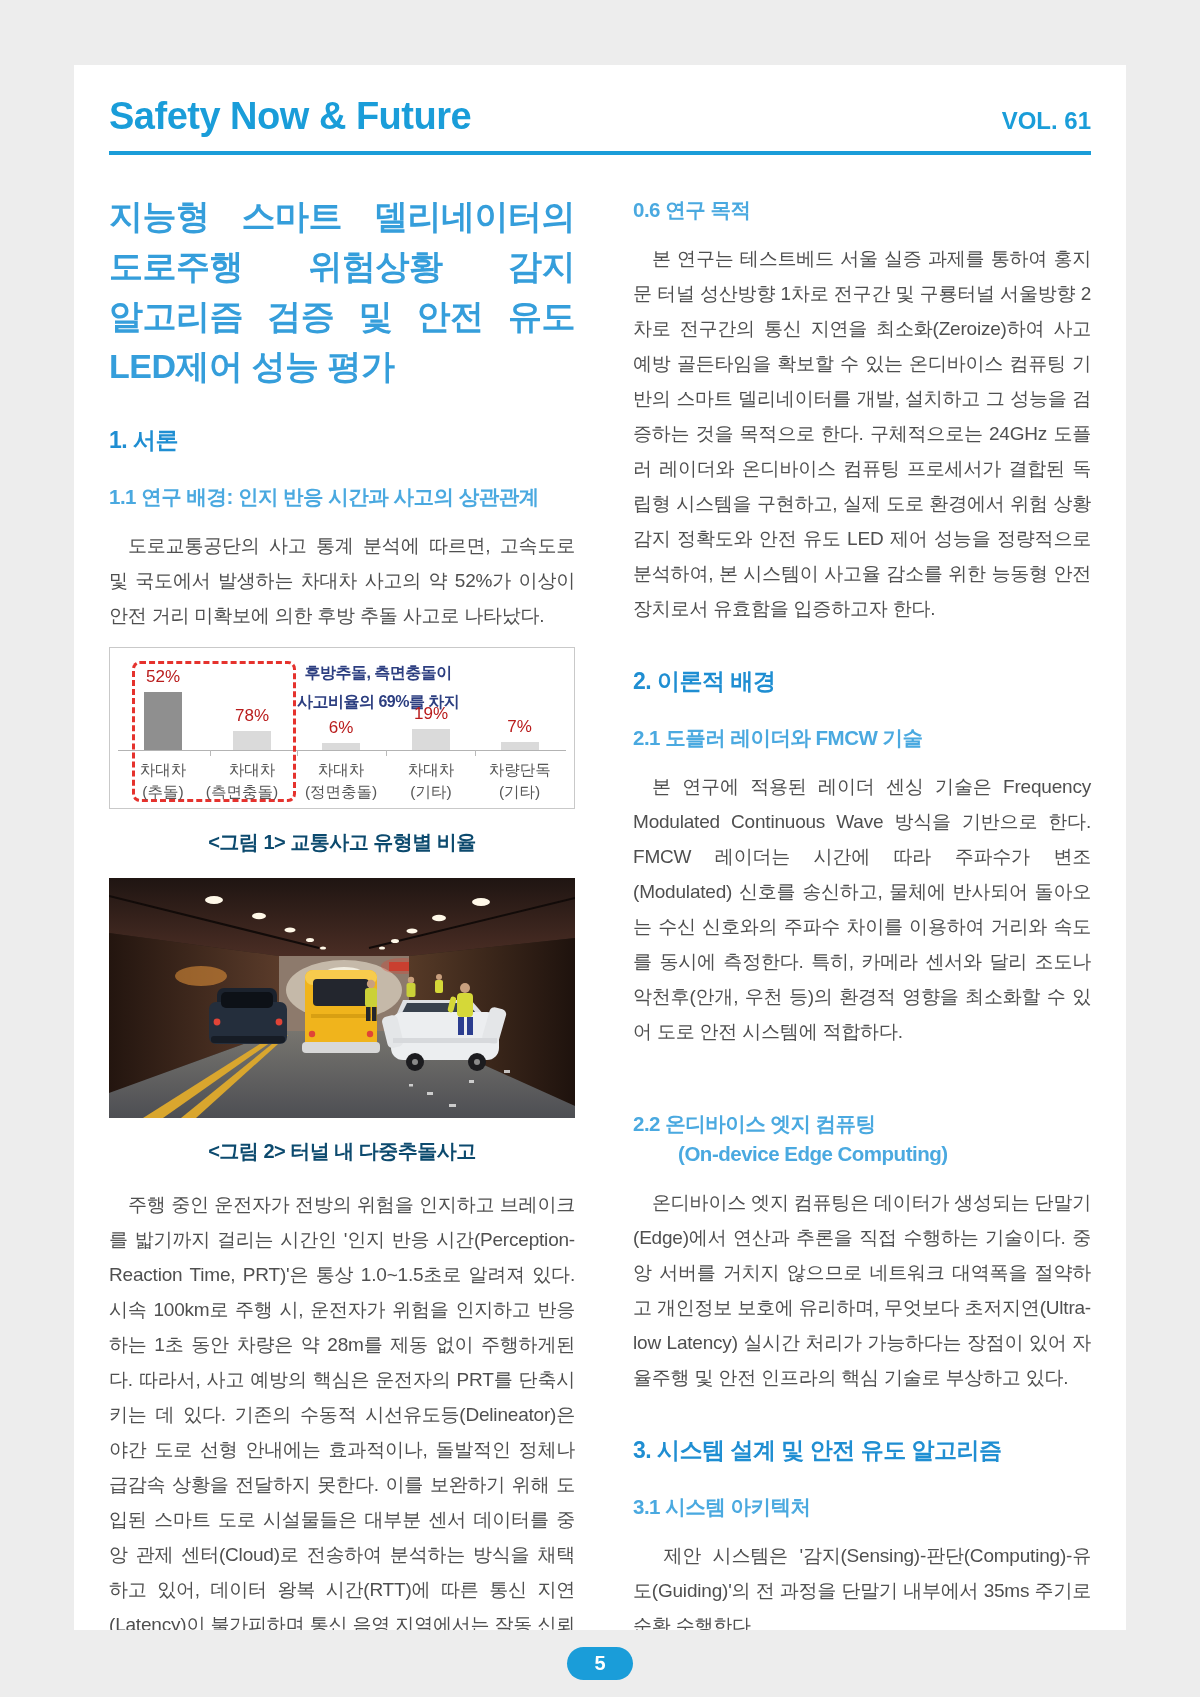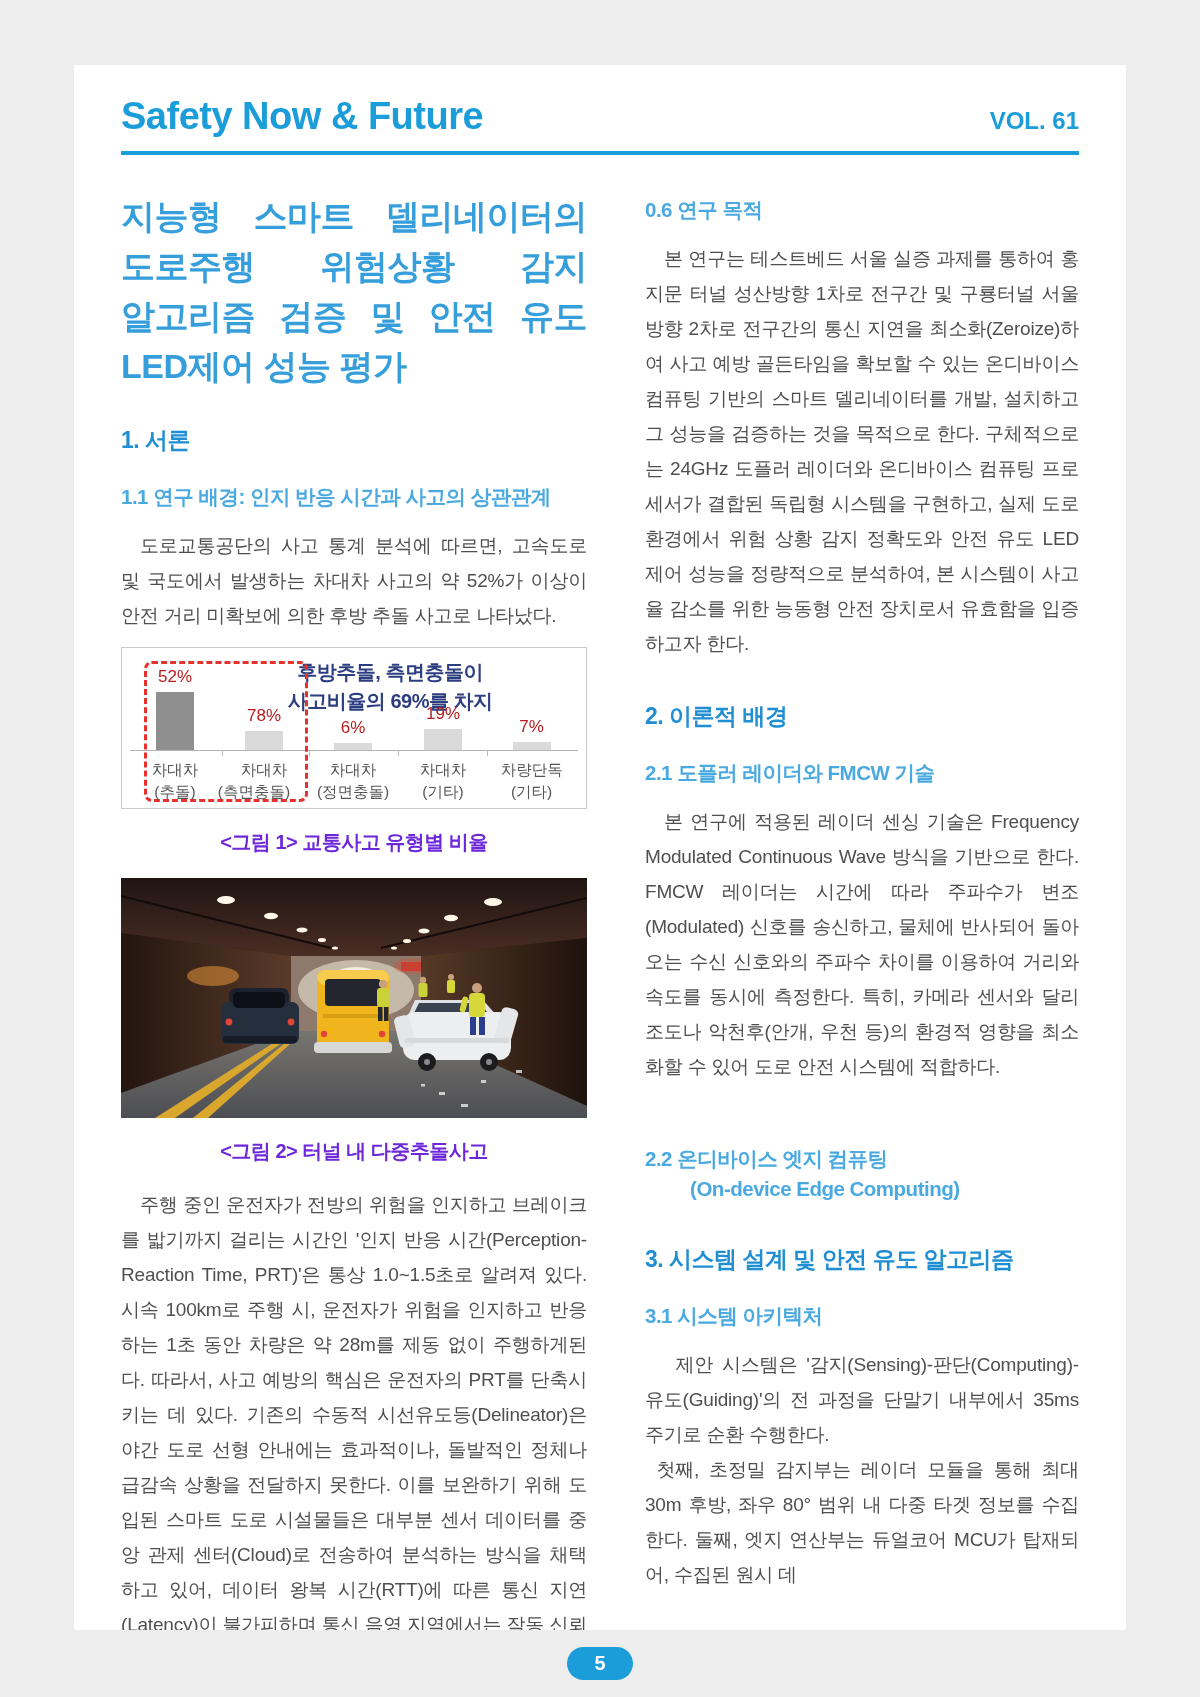--- a/index.html
+++ b/index.html
@@ -3,21 +3,21 @@
 <meta charset="utf-8">
 <style>
   html,body{margin:0;padding:0;}
   body{
     width:1200px;height:1697px;position:relative;overflow:hidden;
     background:#ededed;
     font-family:"Liberation Sans","DejaVu Sans",sans-serif;
   }
   .page-card{
     position:absolute;left:74px;top:65px;width:1052px;height:1565px;
-    background:#ffffff;box-sizing:border-box;padding:0 47px;overflow:hidden;
+    background:#ffffff;box-sizing:border-box;padding:0 35px;overflow:hidden;
   }
   
   .hdr{display:flex;justify-content:space-between;align-items:flex-end;margin-top:30px;}
   .hdr-title{color:#1a9dd9;font-size:38px;font-weight:bold;letter-spacing:-0.5px;}
   .hdr-vol{color:#1a9dd9;font-size:24px;font-weight:bold;padding-bottom:3px;}
   .hdr-rule{height:4px;background:#1a9dd9;margin-top:13px;}
   
   .cols{display:flex;gap:58px;margin-top:24px;}
   .col{width:466px;box-sizing:border-box;}
   
@@ -39,24 +39,24 @@
     border:1px solid #c9c9c9;background:#fff;height:160px;position:relative;
     margin-top:14px;overflow:visible;
   }
   .chart-canvas{position:absolute;left:6px;right:6px;top:0;bottom:0;}
   .chart-axis{position:absolute;left:2px;right:2px;top:102px;height:1px;background:#b3b3b3;}
   .chart-tick{position:absolute;top:102px;width:1px;height:6px;background:#b9b9b9;}
   .chart-bar{position:absolute;width:38px;}
   .chart-pct{position:absolute;width:70px;text-align:center;color:#b91c1c;font-size:17px;}
   .chart-cat{position:absolute;width:110px;text-align:center;color:#565656;font-size:15.5px;line-height:22px;}
   .chart-anno{position:absolute;left:33%;width:50%;top:10px;text-align:center;
-    font-size:20px;font-weight:bold;line-height:29px;letter-spacing:-0.5px;}
+    font-size:16px;font-weight:bold;line-height:29px;letter-spacing:-0.5px;}
   .chart-highlight{position:absolute;left:3.6%;top:13px;width:35%;height:135px;
     border:3px dashed #e5322d;border-radius:8px;}
-  .fig-caption{color:#6d28d9;font-size:20px;font-weight:bold;text-align:center;
+  .fig-caption{color:#0c4a6e;font-size:20px;font-weight:bold;text-align:center;
     margin:20px 0 22px 0;letter-spacing:-0.5px;}
   .photo{display:block;margin-top:4px;}
   
   .page-pill{
     position:absolute;left:50%;transform:translateX(-50%);top:1647px;
     width:66px;height:33px;border-radius:17px;background:#1a9dd9;color:#fff;
     font-size:20px;font-weight:bold;display:flex;align-items:center;justify-content:center;
   }
 </style>
 </head>
@@ -240,20 +240,21 @@
       <p class="para">본 연구는 테스트베드 서울 실증 과제를 통하여 홍지문 터널 성산방향 1차로 전구간 및 구룡터널 서울방향 2차로 전구간의 통신 지연을 최소화(Zeroize)하여 사고 예방 골든타임을 확보할 수 있는 온디바이스 컴퓨팅 기반의 스마트 델리네이터를 개발, 설치하고 그 성능을 검증하는 것을 목적으로 한다. 구체적으로는 24GHz 도플러 레이더와 온디바이스 컴퓨팅 프로세서가 결합된 독립형 시스템을 구현하고, 실제 도로 환경에서 위험 상황 감지 정확도와 안전 유도 LED 제어 성능을 정량적으로 분석하여, 본 시스템이 사고율 감소를 위한 능동형 안전 장치로서 유효함을 입증하고자 한다.</p>
 
       <div class="sec" style="margin-top:40px;">2. 이론적 배경</div>
       <div class="subsec">2.1 도플러 레이더와 FMCW 기술</div>
       <p class="para">본 연구에 적용된 레이더 센싱 기술은 Frequency Modulated Continuous Wave 방식을 기반으로 한다. FMCW 레이더는 시간에 따라 주파수가 변조(Modulated) 신호를 송신하고, 물체에 반사되어 돌아오는 수신 신호와의 주파수 차이를 이용하여 거리와 속도를 동시에 측정한다. 특히, 카메라 센서와 달리 조도나 악천후(안개, 우천 등)의 환경적 영향을 최소화할 수 있어 도로 안전 시스템에 적합하다.</p>
 
       <div class="subsec" style="margin-top:60px;">
         <span>2.2 온디바이스 엣지 컴퓨팅</span>
         <span class="indent2">(On-device Edge Computing)</span>
       </div>
+      <p class="para">온디바이스 엣지 컴퓨팅은 데이터가 생성되는 단말기(Edge)에서 연산과 추론을 직접 수행하는 기술이다. 중앙 서버를 거치지 않으므로 네트워크 대역폭을 절약하고 개인정보 보호에 유리하며, 무엇보다 초저지연(Ultra-low Latency) 실시간 처리가 가능하다는 장점이 있어 자율주행 및 안전 인프라의 핵심 기술로 부상하고 있다.</p>
 
       <div class="sec" style="margin-top:40px;">3. 시스템 설계 및 안전 유도 알고리즘</div>
       <div class="subsec">3.1 시스템 아키텍처</div>
       <p class="para" style="text-indent:1.6em;margin-bottom:0;">제안 시스템은 '감지(Sensing)-판단(Computing)-유도(Guiding)'의 전 과정을 단말기 내부에서 35ms 주기로 순환 수행한다.</p>
       <p class="para" style="text-indent:0.6em;">첫째, 초정밀 감지부는 레이더 모듈을 통해 최대 30m 후방, 좌우 80° 범위 내 다중 타겟 정보를 수집한다. 둘째, 엣지 연산부는 듀얼코어 MCU가 탑재되어, 수집된 원시 데</p>
     </div>
 
   </div>
 </div>
 

